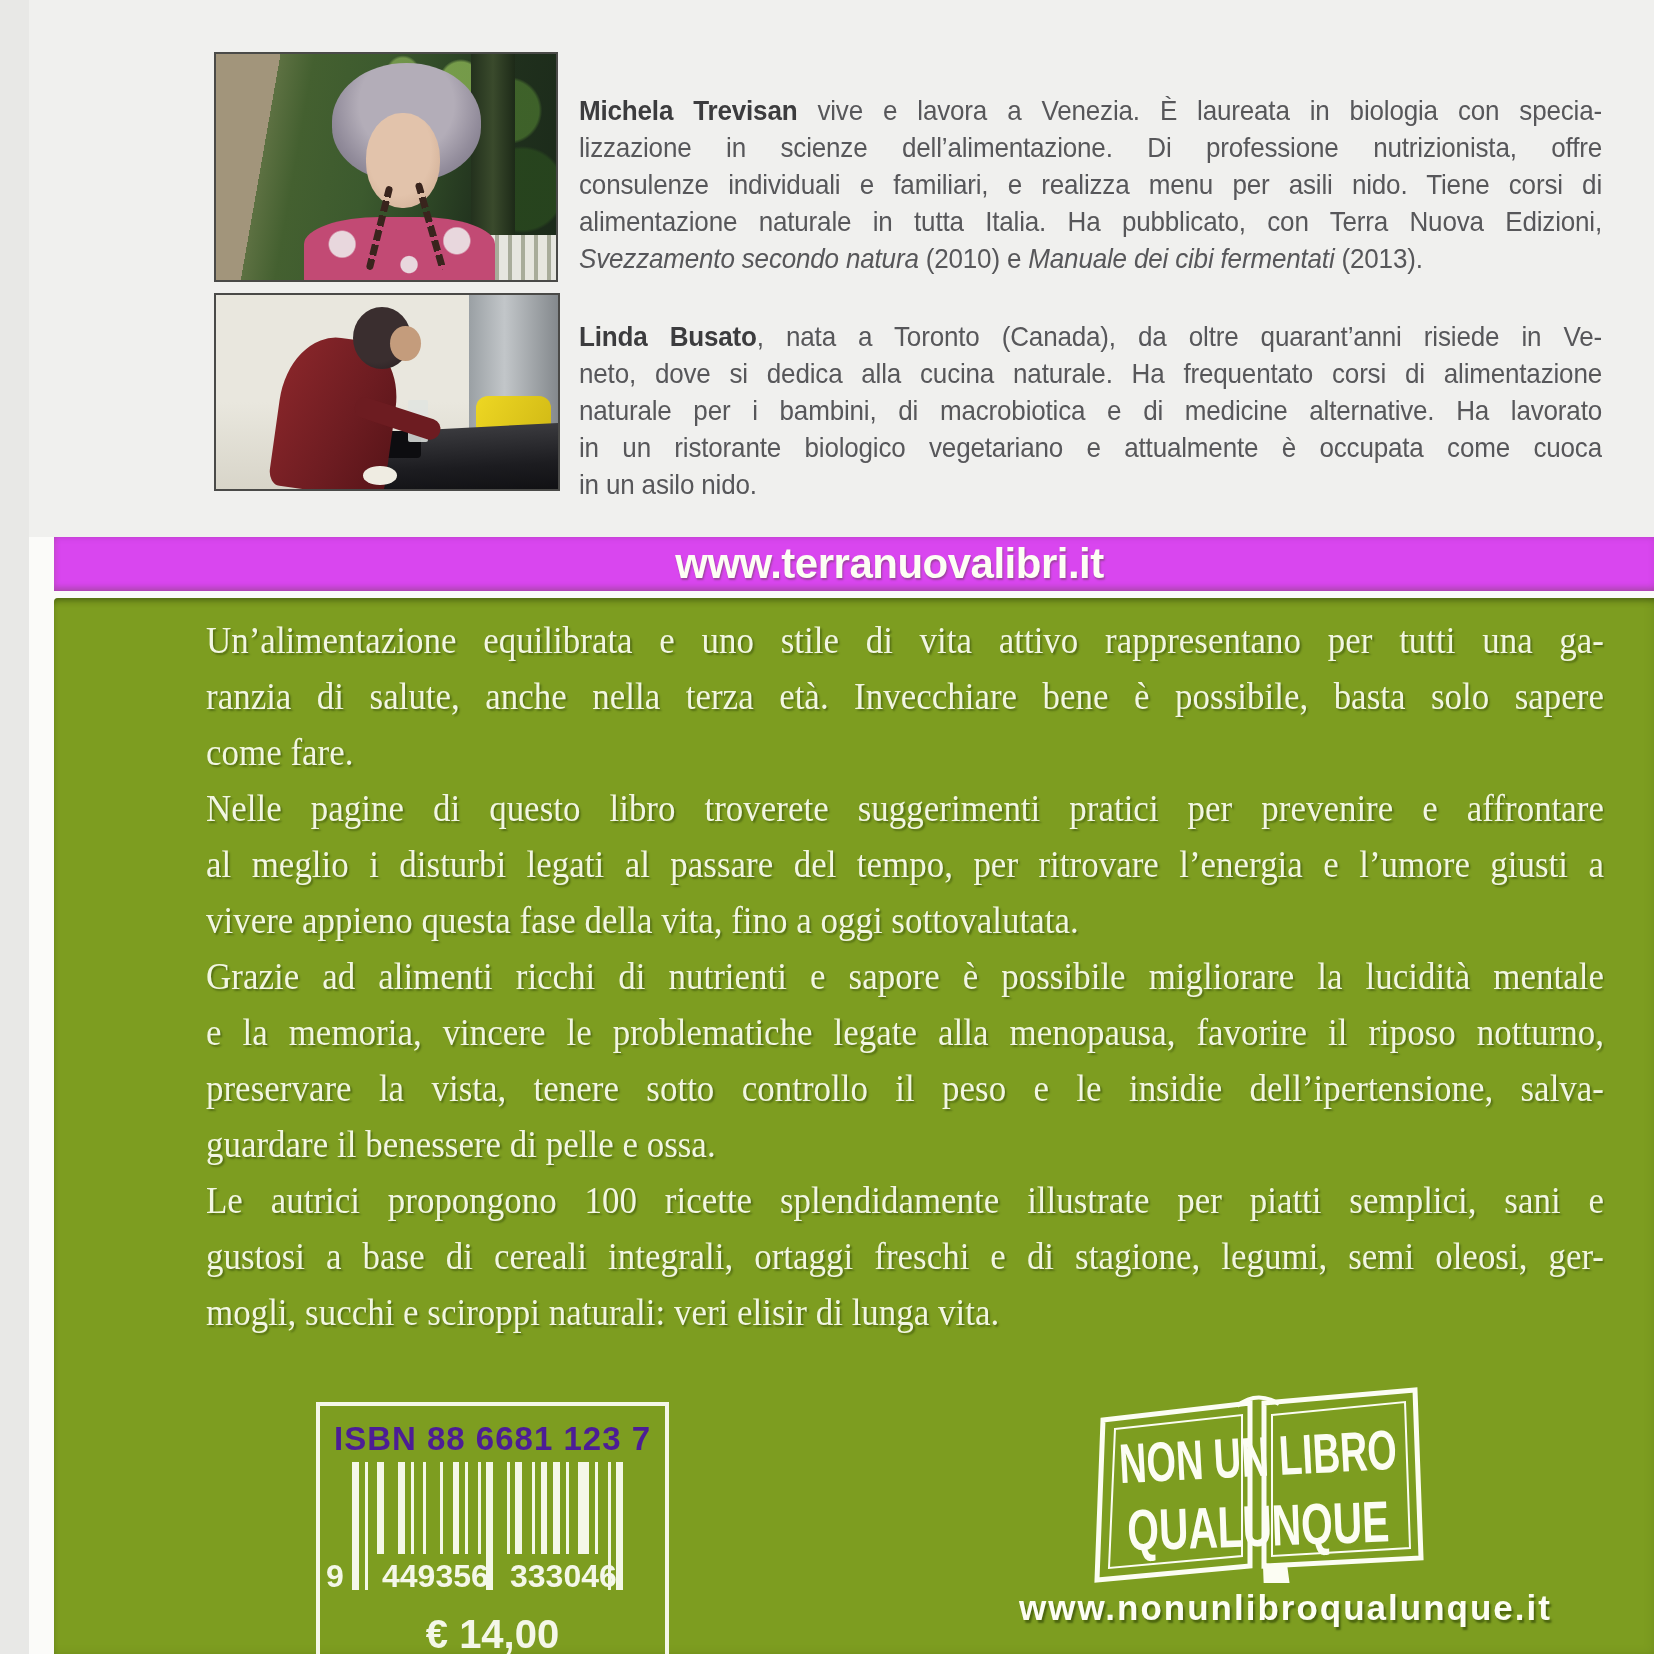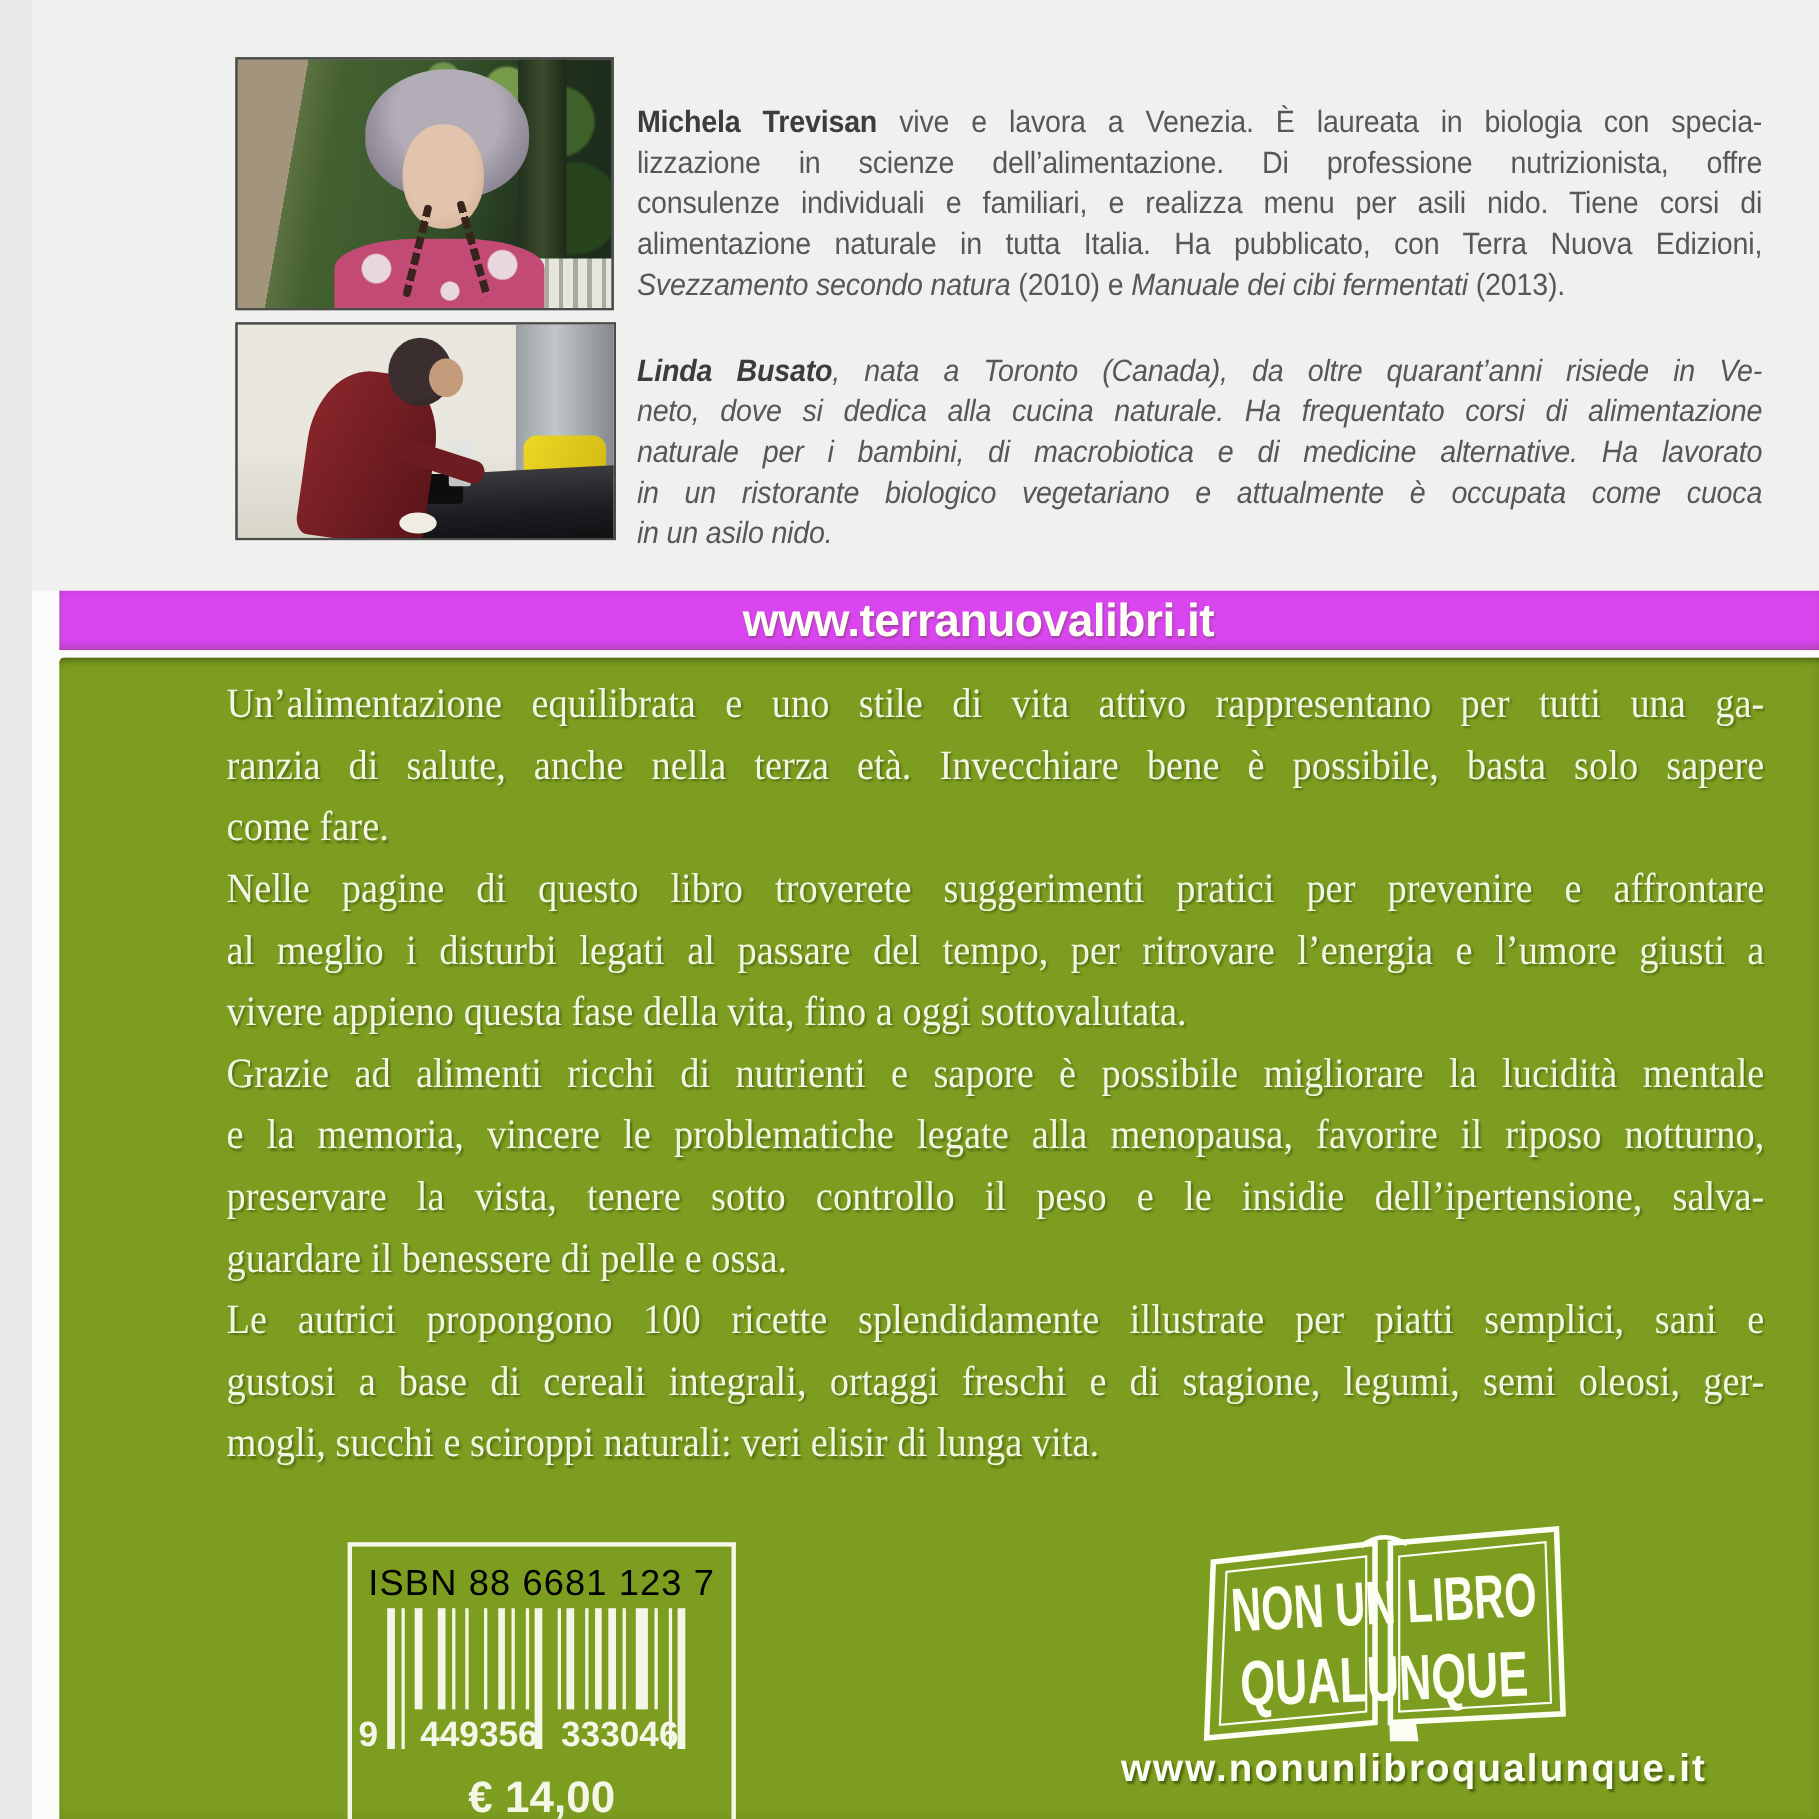--- a/index.html
+++ b/index.html
@@ -52,21 +52,21 @@
   .p2-body{position:absolute;left:18%;top:22%;width:34%;height:80%;border-radius:45% 40% 10% 10%;
     background:linear-gradient(110deg,#8c272b,#6d1c21 60%,#571418);transform:rotate(8deg);}
   .p2-arm{position:absolute;left:40%;top:58%;width:26%;height:11%;border-radius:10px;
     background:#6d1c21;transform:rotate(18deg);}
   .p2-head{position:absolute;left:40%;top:6%;width:17%;height:32%;border-radius:50%;
     background:radial-gradient(circle at 40% 40%, #3a2e2f 0 60%, #241c1e 100%);}
   .p2-face{position:absolute;left:51%;top:16%;width:9%;height:18%;border-radius:50%;background:#c49c7c;}
   .p2-cup{position:absolute;left:43%;bottom:2%;width:10%;height:10%;border-radius:50%;background:#efece2;}
   
   .bio{position:absolute;left:550px;width:1023px;color:#57575a;font-size:28px;line-height:37px;}
-  #bio1{top:92px;} #bio2{top:318px;font-style:italic;}
+  #bio1{top:92px;} #bio2{top:318px;}
   .bio .tline{width:calc(100% / .93);transform:scaleX(.93);transform-origin:left top;
     text-align:justify;text-align-last:justify;white-space:nowrap;overflow:hidden;letter-spacing:-.2px;}
   .bio .tline.last{text-align-last:left;}
   .bio .b{font-weight:700;color:#3c3c3e;}
   .bio .i{font-style:italic;}
   
   .band{position:absolute;left:25px;top:537px;width:1611px;height:54px;background:#d946ef;
     box-shadow:inset -10px 0 14px -8px rgba(30,45,0,.45), inset 0 -3px 6px rgba(60,80,0,.25);}
   .band-url{position:absolute;left:0;top:0;width:100%;height:100%;display:flex;align-items:center;justify-content:center;
     padding-left:60px;box-sizing:border-box;
@@ -78,21 +78,21 @@
     box-shadow:inset 0 4px 6px -2px rgba(30,45,0,.5), inset -12px 0 16px -9px rgba(30,45,0,.45);}
   .desc{position:absolute;left:152px;top:14px;width:1398px;
     font-family:"Liberation Serif", serif;color:#f2f6e2;font-size:38px;line-height:56px;}
   .desc .tline{width:calc(100% / .92);transform:scaleX(.92);transform-origin:left top;
     text-align:justify;text-align-last:justify;white-space:nowrap;overflow:hidden;
     text-shadow:2px 2px 2px rgba(35,55,0,.45);}
   .desc .tline.last{text-align-last:left;}
   
   .isbn-box{position:absolute;left:262px;top:804px;width:345px;height:270px;border:4px solid #f4f7e8;}
   .isbn-label{position:absolute;left:0;top:14px;width:100%;text-align:center;
-    color:#000000;font-size:33px;font-weight:400;letter-spacing:1px;}
+    color:#4c1d95;font-size:33px;font-weight:700;letter-spacing:1px;}
   .barcode{position:absolute;left:32px;top:56px;width:285px;height:132px;}
   .bar{position:absolute;top:0;background:#f4f7e8;}
   .ean-num{position:absolute;color:#f4f7e8;font-size:32px;font-weight:700;top:96px;}
   .ean-left{left:-26px;} .ean-mid{left:30px;} .ean-right{left:158px;}
   .price{position:absolute;left:0;top:206px;width:100%;text-align:center;
     color:#f4f7e8;font-size:40px;font-weight:700;}
   
   .logo-wrap{position:absolute;left:1033px;top:780px;width:345px;height:205px;}
   .logo-url{position:absolute;left:965px;top:990px;width:470px;text-align:center;
     color:#fdfef4;font-size:35px;font-weight:700;letter-spacing:2px;

